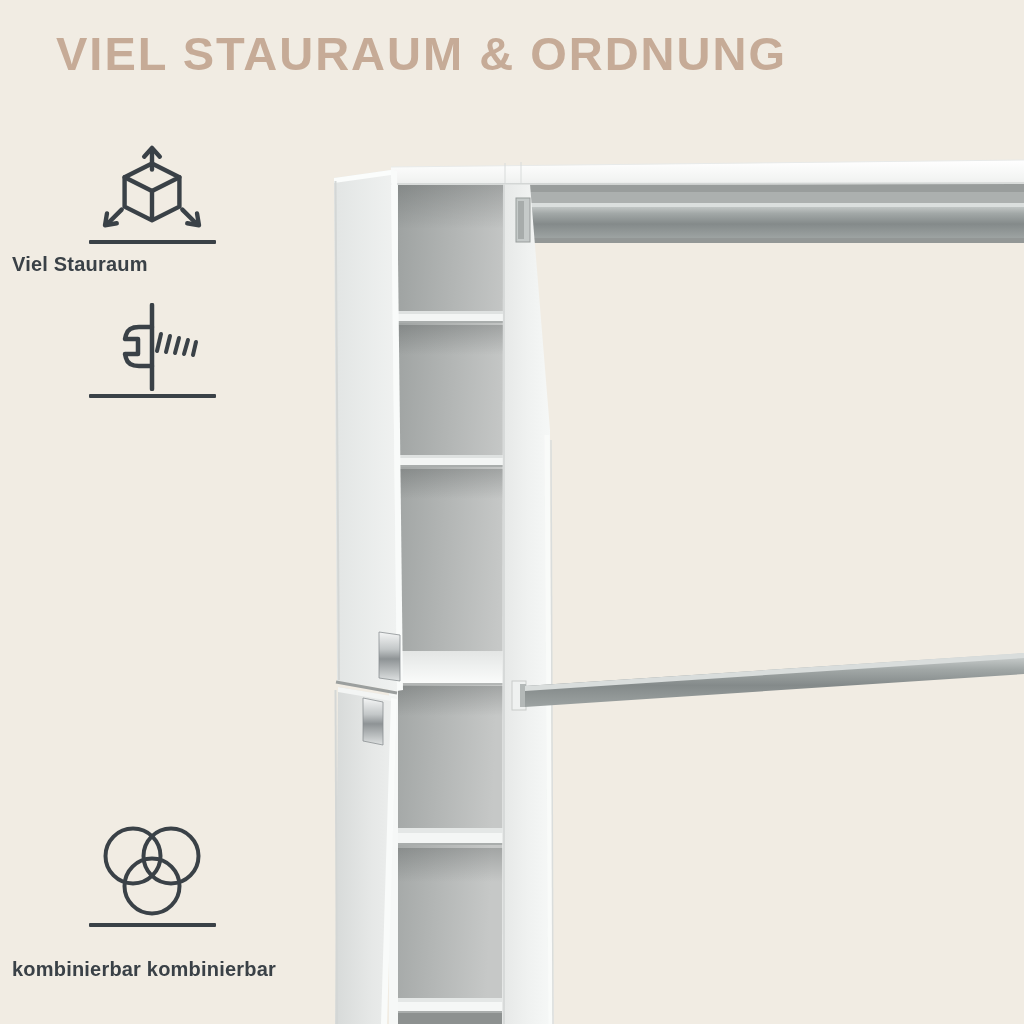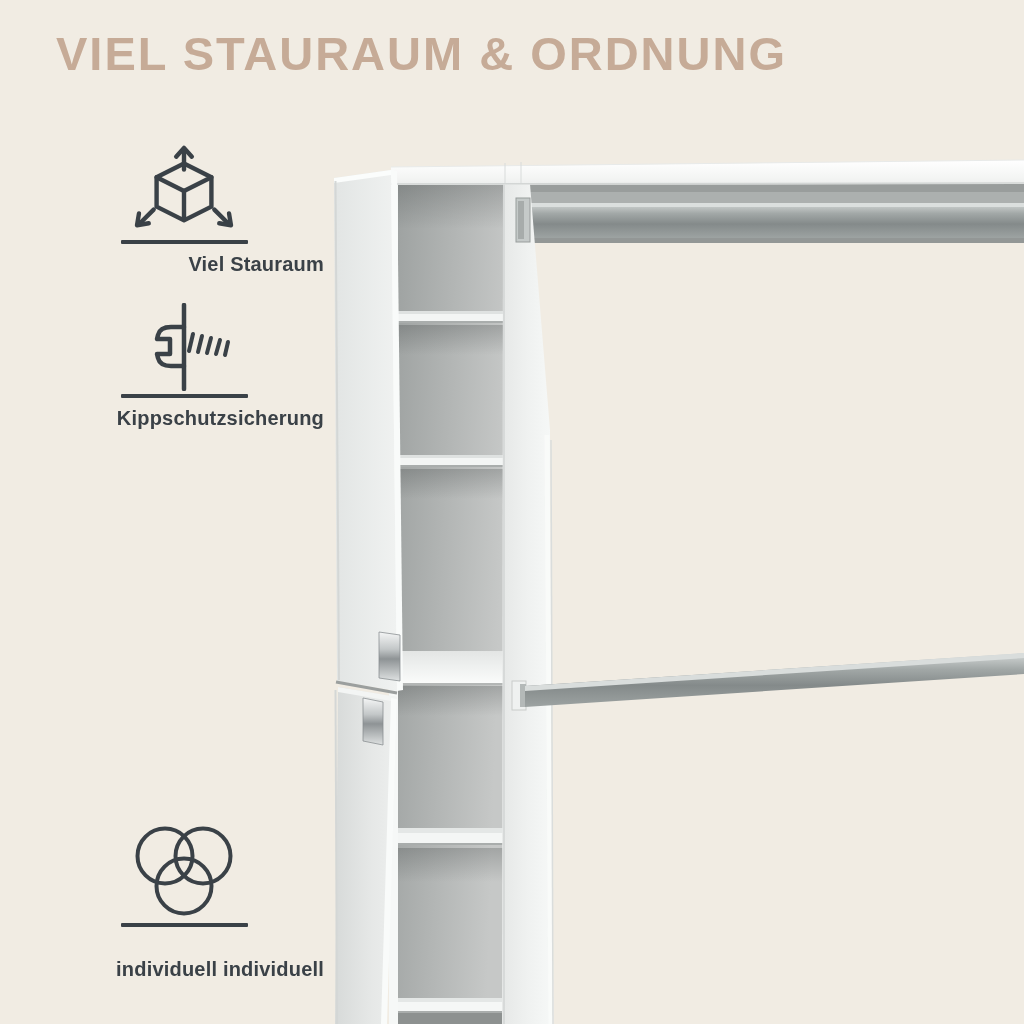--- a/index.html
+++ b/index.html
@@ -10,21 +10,21 @@
     font-family:"Liberation Sans", sans-serif;
     overflow:hidden;
   }
   .page-title{
     position:absolute;left:56px;top:26px;margin:0;
     font-size:47px;font-weight:bold;letter-spacing:2px;
     color:var(--title,#c6ab97);
     white-space:nowrap;
   }
   .feature{
-    position:absolute;left:44px;width:280px;text-align:right;
+    position:absolute;left:12px;width:280px;text-align:left;
     color:var(--text,#3a4147);
   }
   .feature svg{display:block;margin:0 auto;}
   .feature .divider{
     width:127px;height:4px;background:var(--text,#3a4147);
     margin:3px auto 9px;border-radius:1px;
   }
   .feature .label{
     font-size:20px;font-weight:bold;line-height:1.1;
     letter-spacing:.2px;white-space:nowrap;
@@ -62,33 +62,32 @@
       <path d="M50,24 L37,24 Q26,24 24,32 L23,36 L36,36 L36,51 L23,51 L24,55 Q26,63 37,63 L50,63"></path>
       <g stroke-width="4">
         <line x1="59" y1="31" x2="55" y2="48"></line>
         <line x1="68" y1="33" x2="64" y2="49"></line>
         <line x1="77" y1="35" x2="73" y2="50"></line>
         <line x1="86" y1="37" x2="82" y2="51"></line>
         <line x1="94" y1="39" x2="91" y2="52"></line>
       </g>
     </svg>
     <div class="divider"></div>
-    <div class="label">Kippschutzsicherung</div>
   </div>
 
   <div class="feature f3">
     <svg width="98" height="94" viewBox="0 0 98 94" fill="none" stroke="currentColor" stroke-width="4">
       <circle cx="30" cy="30" r="27.5"></circle>
       <circle cx="68" cy="30" r="27.5"></circle>
       <circle cx="49" cy="60" r="27.5"></circle>
     </svg>
     <div class="divider"></div>
     <div class="label">
       <br>
-      <span>individuell individuell</span>
+      <span>kombinierbar kombinierbar</span>
     </div>
   </div>
 
   <svg class="wardrobe" width="1024" height="1024" viewBox="0 0 1024 1024" role="img" aria-label="Weißer offener Kleiderschrank mit Regalfächern, zwei Türen mit Metallgriffen, Seitenpaneel und zwei Kleiderstangen">
     <defs>
       <linearGradient id="gTop" x1="0" y1="0" x2="0" y2="1">
         <stop offset="0" stop-color="#ffffff"></stop>
           <stop offset="0.7" stop-color="#f4f5f4"></stop>
           <stop offset="1" stop-color="#eceeed"></stop>
       </linearGradient>

